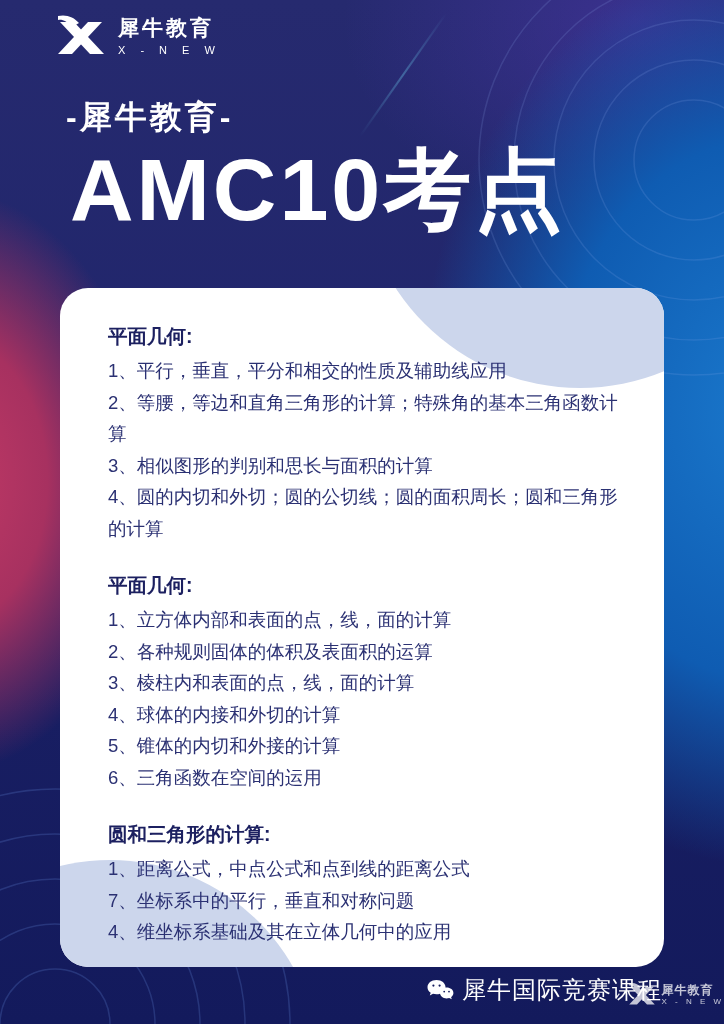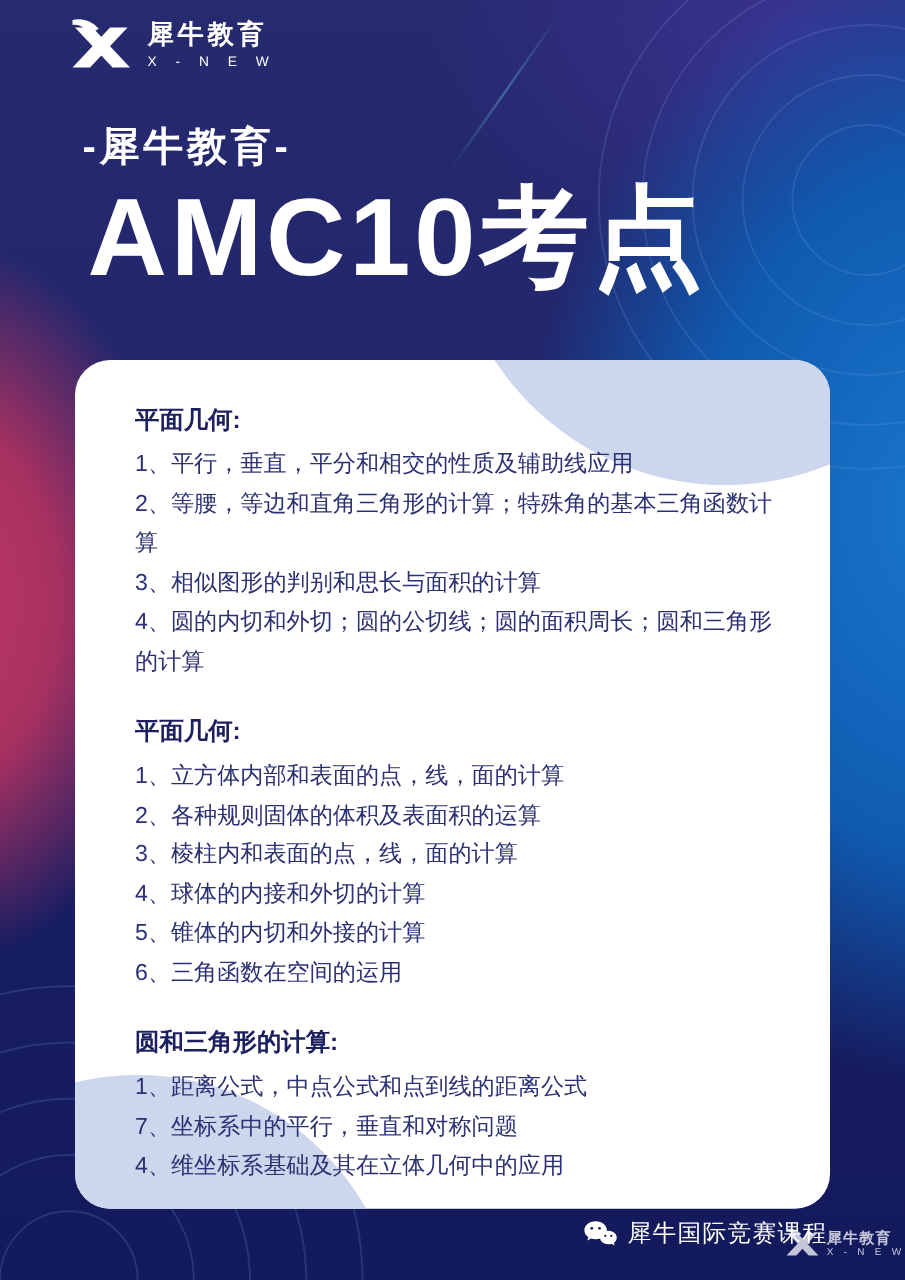--- a/index.html
+++ b/index.html
@@ -49,21 +49,21 @@
     color:#1c2060;font-size:19.5px;font-weight:bold;line-height:32px;margin:0 0 3px 0;
   }
   .section-item{
     color:#2b3173;font-size:18.5px;line-height:31.5px;
   }
   
   .footer-row{
     position:absolute;right:62px;top:974px;
     display:flex;align-items:center;gap:8px;
   }
-  .footer-label{color:#ffffff;font-size:19px;letter-spacing:1px;}
+  .footer-label{color:#ffffff;font-size:24px;letter-spacing:1px;}
   .watermark{
     position:absolute;right:0px;top:982px;
     display:flex;align-items:center;gap:4px;opacity:0.75;
   }
   .wm-text-main{color:#ffffff;font-size:12px;font-weight:bold;letter-spacing:1px;line-height:13px;}
   .wm-text-sub{color:#ffffff;font-size:8px;letter-spacing:3px;line-height:10px;}
 </style>
 </head>
 <body>
 

